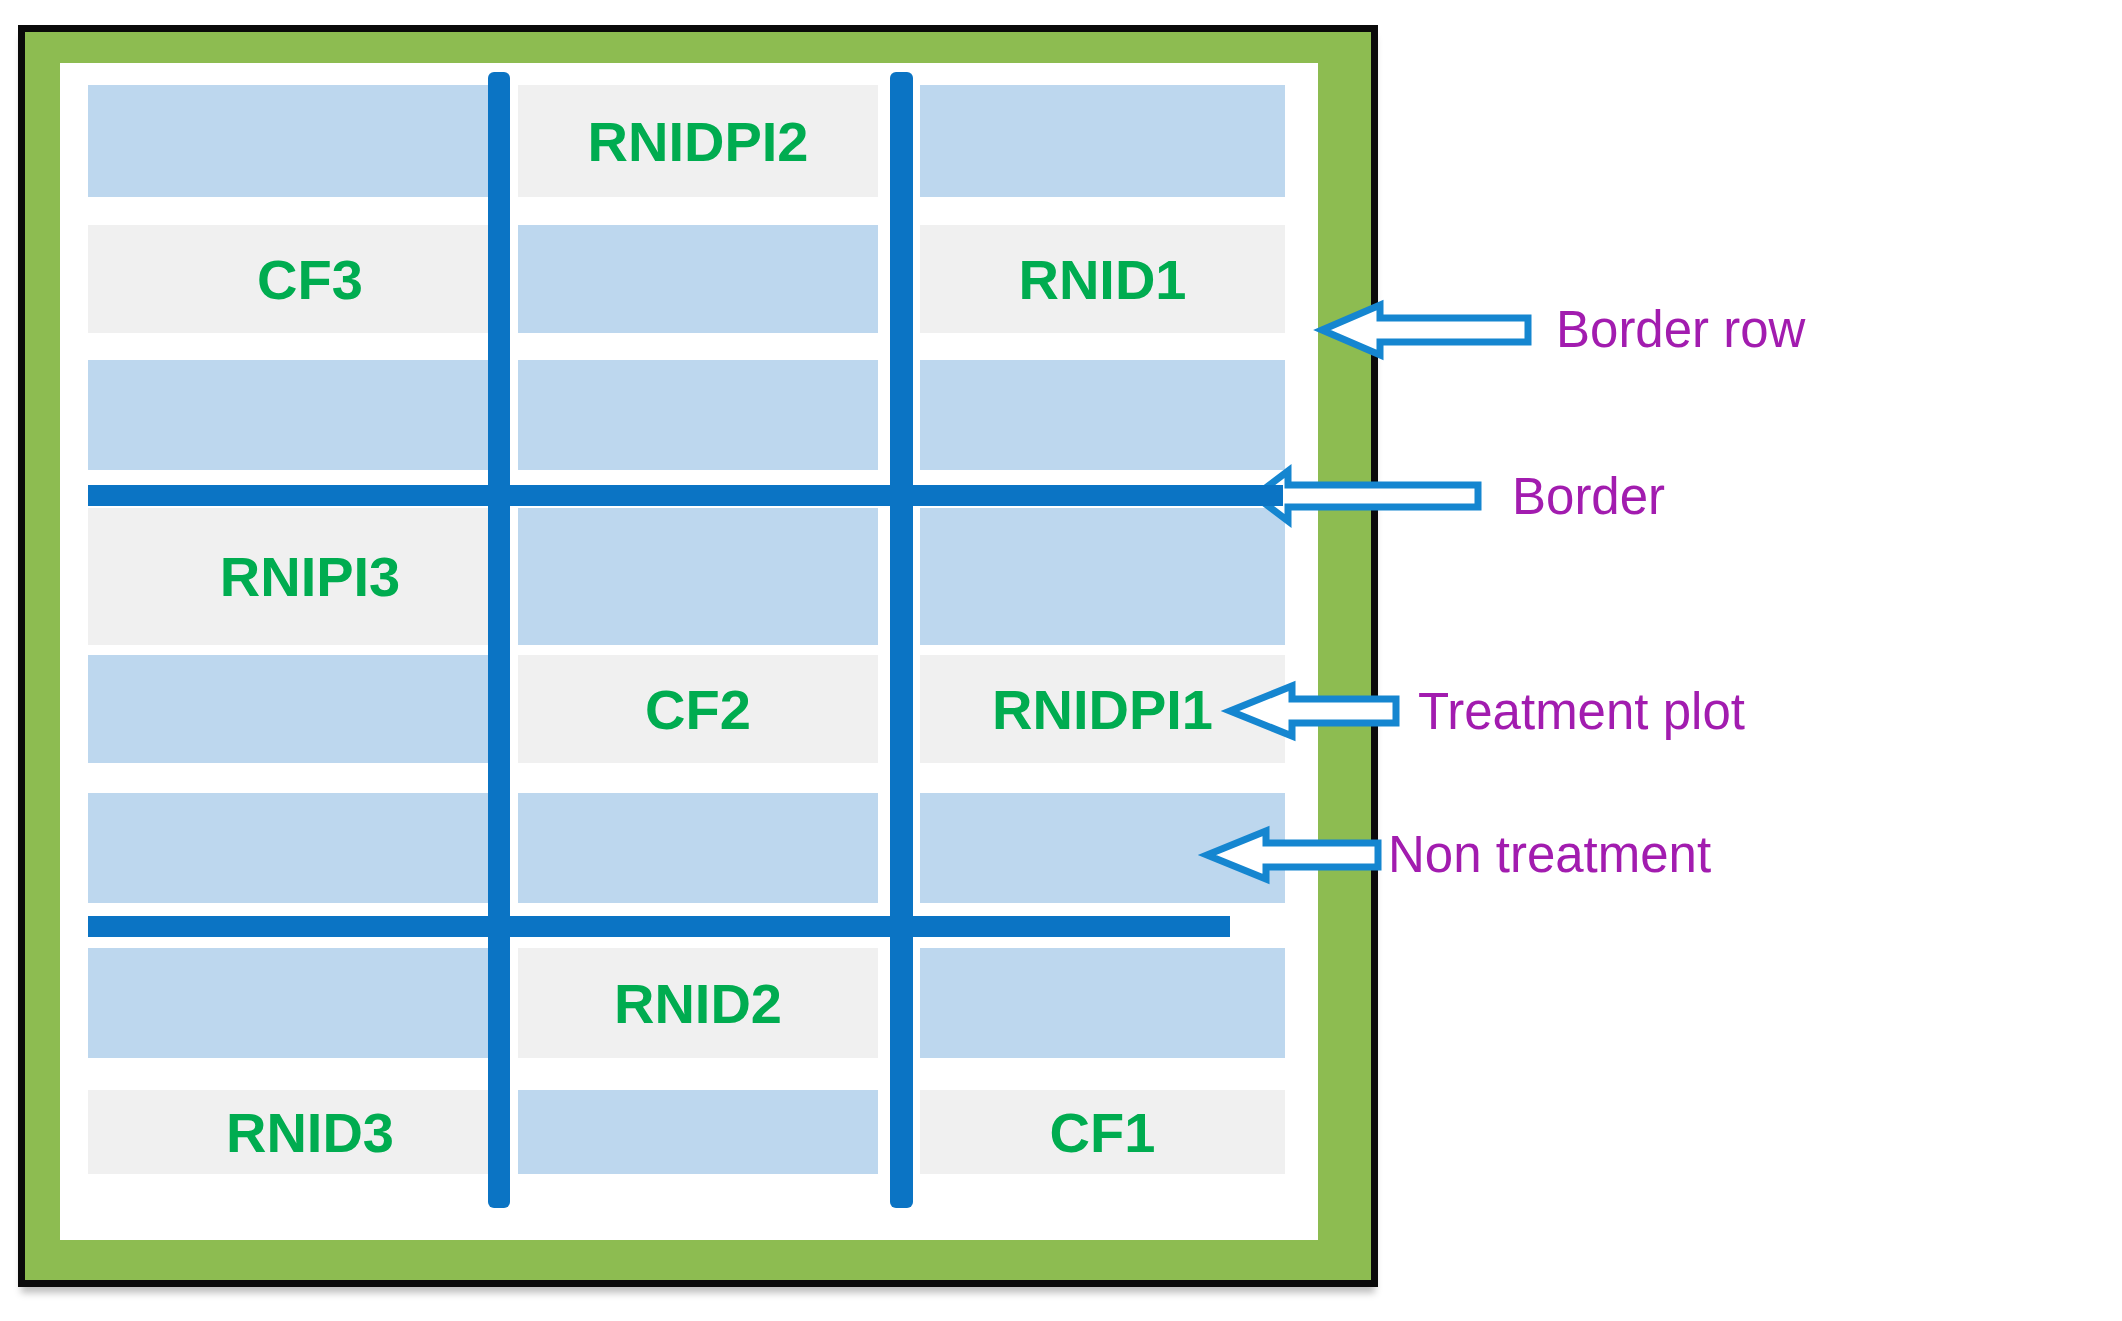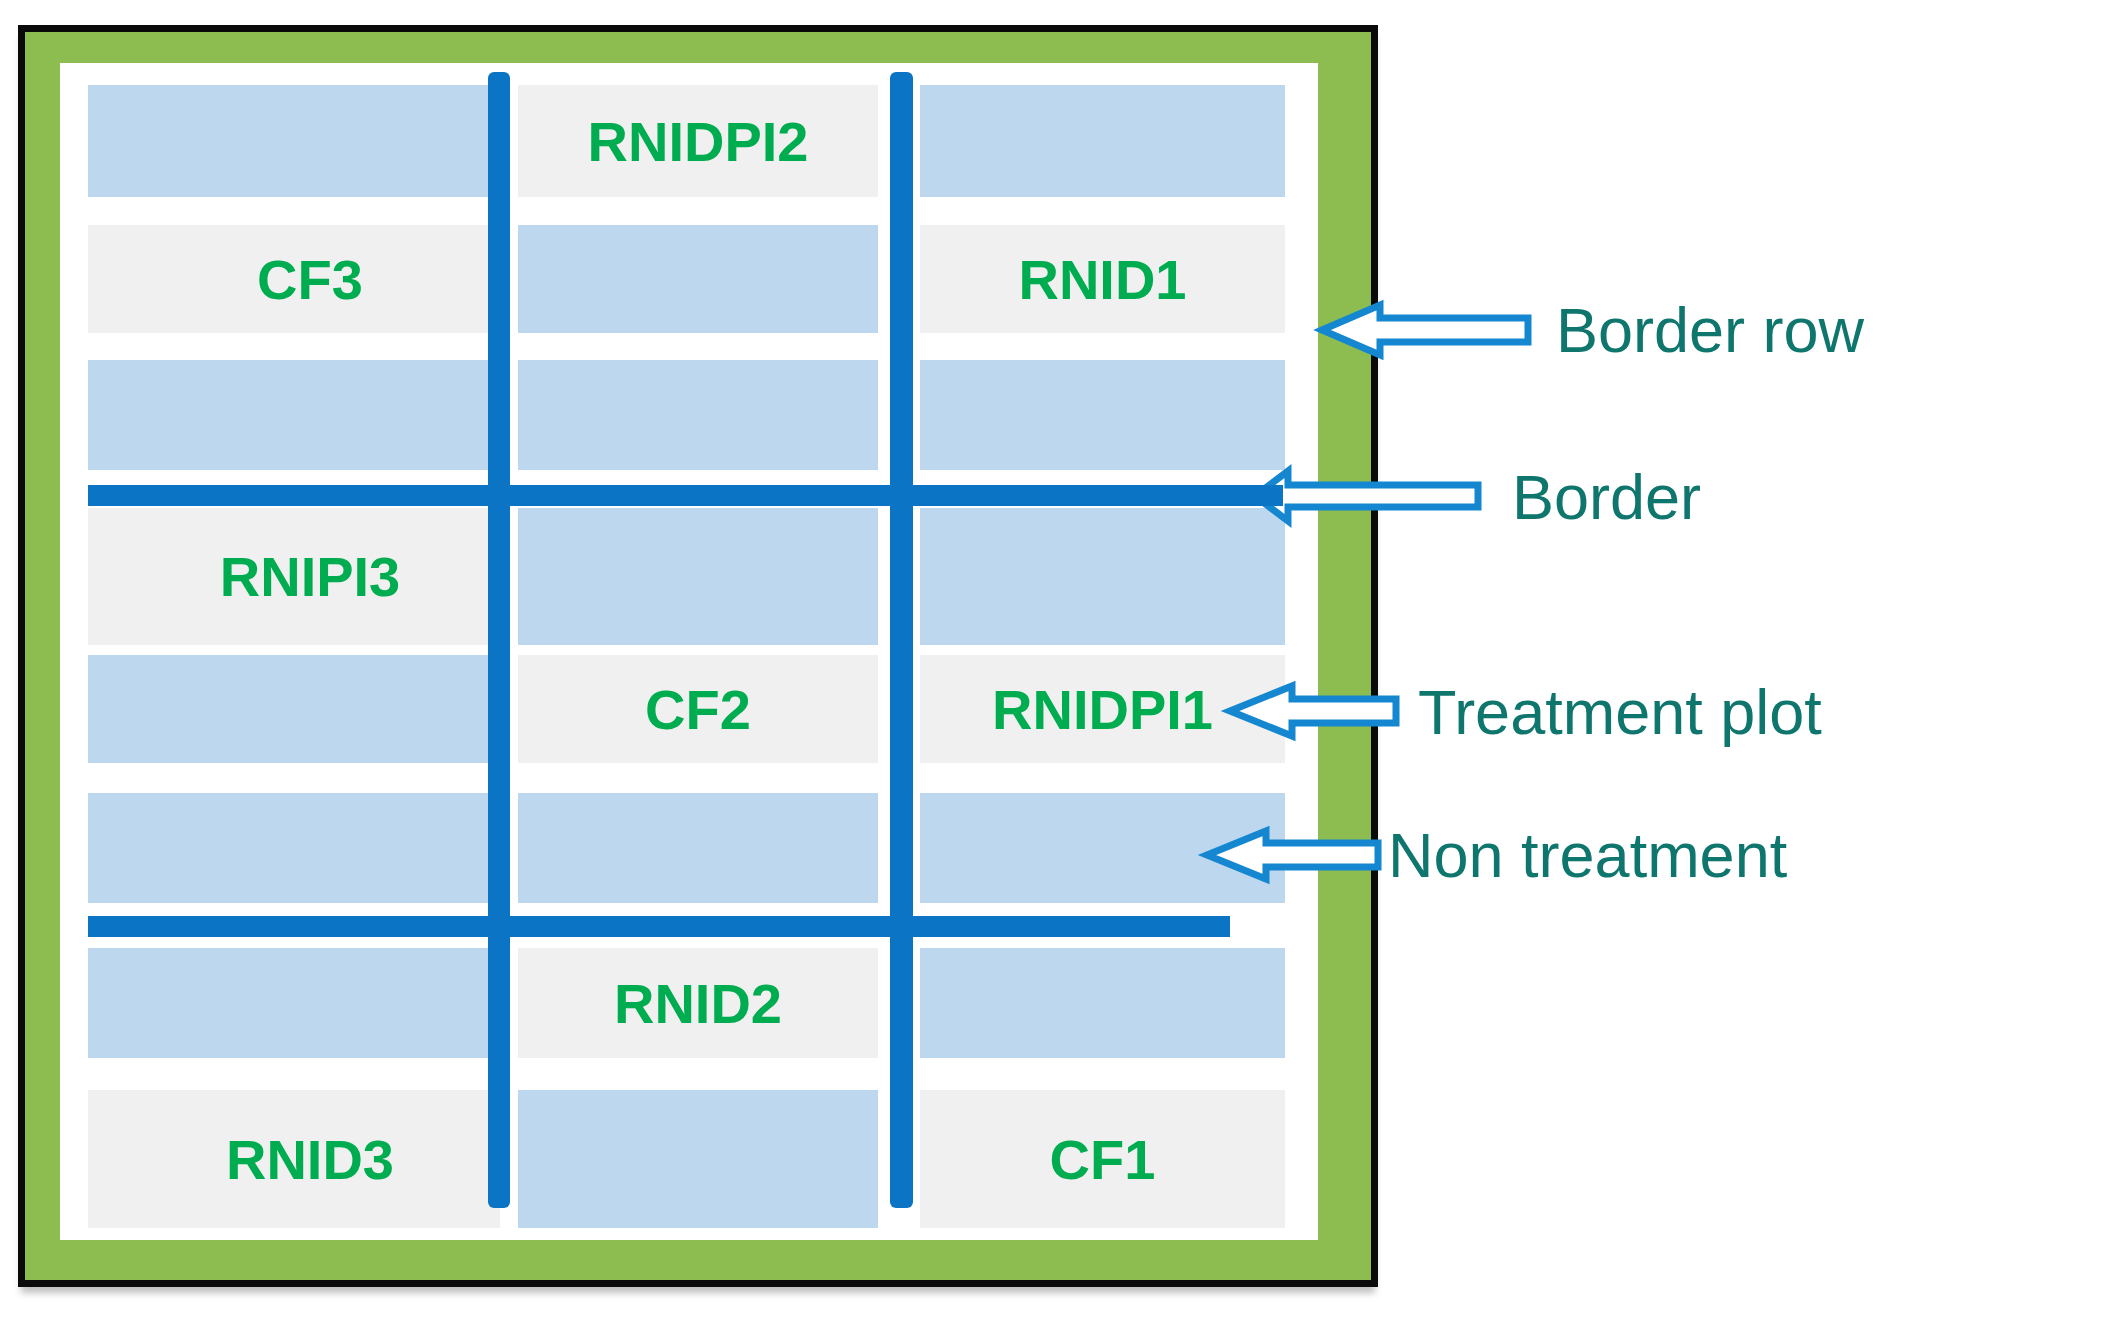--- a/index.html
+++ b/index.html
@@ -24,36 +24,36 @@
   .c1{left:88px;width:380px;padding-left:32px;}
   .c2{left:518px;width:360px;}
   .c3{left:920px;width:365px;}
   .r1{top:85px;height:112px;}
   .r2{top:225px;height:108px;}
   .r3{top:360px;height:110px;}
   .r4{top:508px;height:137px;}
   .r5{top:655px;height:108px;}
   .r6{top:793px;height:110px;}
   .r7{top:948px;height:110px;}
-  .r8{top:1090px;height:138px;}
+  .r8{top:1090px;height:84px;}
   .plot-label{
     color:#00AC50;font-weight:bold;font-size:56px;letter-spacing:0px;
   }
   
   .ditch{position:absolute;background:#0B74C4;z-index:3;}
   .vditch1{left:488px;top:72px;width:22px;height:1136px;border-radius:6px;}
   .vditch2{left:890px;top:72px;width:23px;height:1136px;border-radius:6px;}
   .hditch1{left:88px;top:485px;width:1195px;height:21px;z-index:6;}
   .hditch2{left:88px;top:916px;width:1142px;height:21px;}
   
   .overlay{position:absolute;left:0;top:0;z-index:5;pointer-events:none;}
   .overlay polygon{fill:#ffffff;stroke:#1586D0;stroke-width:7;stroke-linejoin:miter;}
   
   .annotation{
-    position:absolute;z-index:7;color:#0f766e;font-size:63px;line-height:72px;
+    position:absolute;z-index:7;color:#a21caf;font-size:51px;line-height:72px;
     white-space:nowrap;
   }
   .ann-border-row{left:1556px;top:294px;}
   .ann-ditch{left:1512px;top:461px;}
   .ann-treatment{left:1418px;top:676px;}
   .ann-non-treatment{left:1388px;top:819px;}
 </style>
 </head>
 <body>
 

